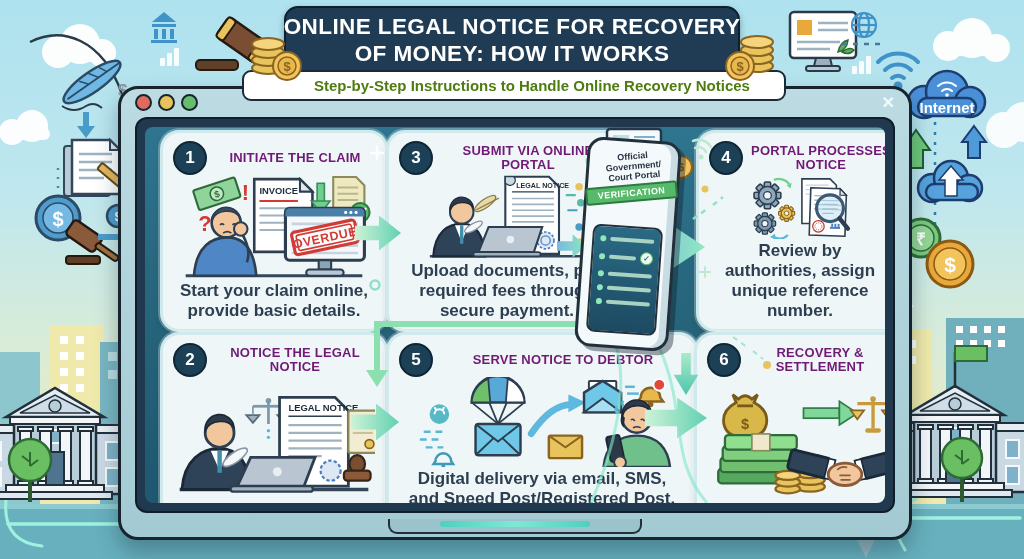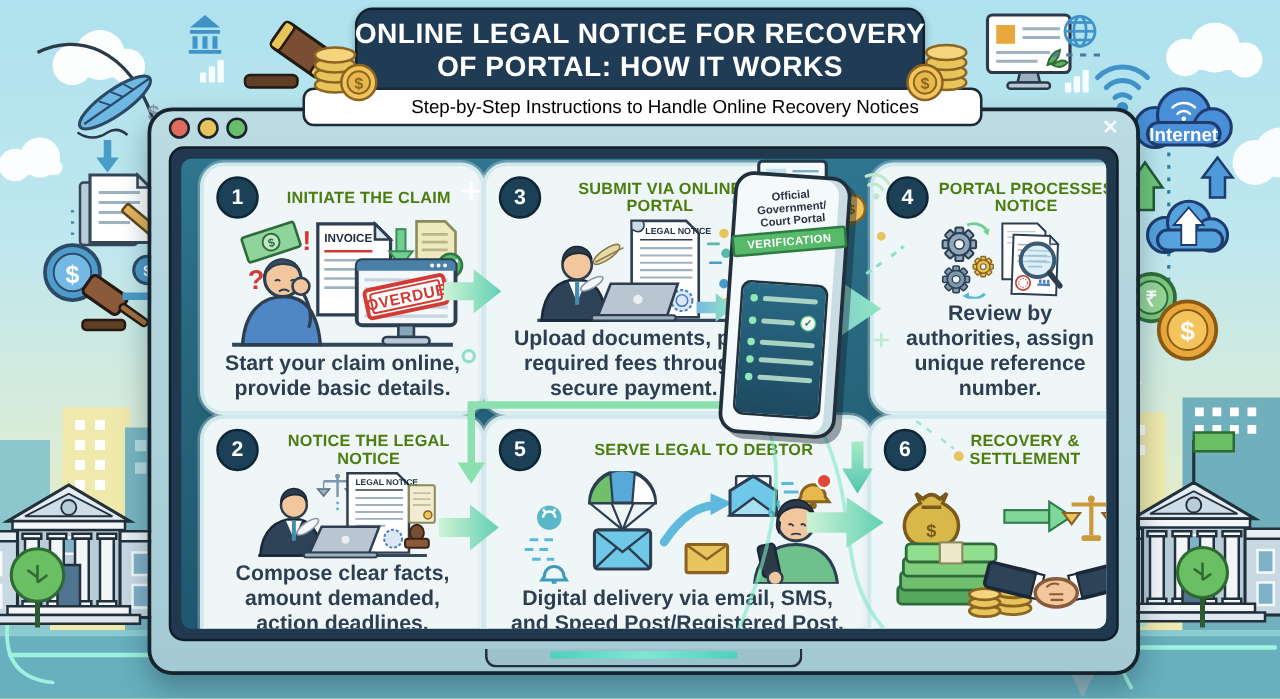--- a/index.html
+++ b/index.html
@@ -10,21 +10,21 @@
   svg{display:block;}
   svg text{font-family:"Liberation Sans",sans-serif;}
 
   
   .title-banner{left:284px;top:6px;width:452px;height:64px;background:#203c55;
     border:2.5px solid #101f2c;border-radius:14px;display:flex;flex-direction:column;
     align-items:center;justify-content:center;z-index:6;box-shadow:0 3px 6px rgba(10,30,40,.35);}
   .title-banner div{color:#fff;font-weight:bold;font-size:22.5px;line-height:1.22;letter-spacing:.4px;white-space:nowrap;}
   .subtitle-banner{left:242px;top:70px;width:540px;height:27px;background:#ffffff;
     border:2px solid #1b2a38;border-radius:9px;display:flex;align-items:center;justify-content:center;z-index:6;}
-  .subtitle-banner div{color:#000000;font-weight:normal;font-size:15px;white-space:nowrap;margin-left:36px;}
+  .subtitle-banner div{color:#4d7c0f;font-weight:bold;font-size:15px;white-space:nowrap;margin-left:36px;}
 
   
   .win{left:118px;top:86px;width:788px;height:448px;background:linear-gradient(180deg,#bcdbe2,#a3cad3);
     border:3px solid #17242e;border-radius:20px;z-index:2;box-shadow:0 12px 22px rgba(20,50,60,.35);}
   .win-top{position:absolute;left:0;top:0;right:0;height:27px;display:flex;align-items:center;padding:0 14px;}
   .dot{width:13px;height:13px;border-radius:50%;border:2px solid #17242e;margin-right:6px;}
   .dot.r{background:#e06a5e;} .dot.y{background:#e8c35c;} .dot.g{background:#66bd6a;}
   .win-close{margin-left:auto;color:#f4fafc;font-weight:bold;font-size:16px;line-height:1;cursor:default;}
   .win-inner{position:absolute;left:14px;right:14px;top:28px;bottom:24px;background:#20394f;
     border:2px solid #101e2a;border-radius:12px;}
@@ -35,21 +35,21 @@
   .win-notch i{position:absolute;left:50%;top:2px;transform:translateX(-50%);width:150px;height:6px;
     border-radius:3px;background:linear-gradient(90deg,#4fd0be,#7fe8d4,#4fd0be);}
 
   
   .panel{position:absolute;background:#eef6f8;border-radius:16px;padding:8px 10px 6px;
     display:flex;flex-direction:column;z-index:2;
     box-shadow:0 0 0 3px #cfe9ec,0 0 0 5px rgba(255,255,255,.28),0 4px 8px rgba(5,25,35,.35);}
   .panel-head{display:flex;align-items:center;gap:8px;min-height:30px;}
   .stepnum{flex:0 0 auto;width:30px;height:30px;border-radius:50%;background:#1c4157;border:2.5px solid #0f2636;
     color:#fff;font-weight:bold;font-size:17px;display:flex;align-items:center;justify-content:center;}
-  .panel-title{flex:1;text-align:center;font-weight:bold;color:#4d7c0f;font-size:13px;line-height:1.08;letter-spacing:.2px;}
+  .panel-title{flex:1;text-align:center;font-weight:bold;color:#701a75;font-size:13px;line-height:1.08;letter-spacing:.2px;}
   .illus{flex:1;position:relative;min-height:0;}
   .illus svg{position:absolute;inset:0;width:100%;height:100%;}
   .caption{text-align:center;color:#2d3e50;font-weight:600;font-size:17px;line-height:1.18;padding:2px 2px 2px;}
 
   
   .arr{position:absolute;z-index:3;filter:drop-shadow(0 1px 1px rgba(0,20,30,.35));}
   .arr-right{clip-path:polygon(0 32%,52% 32%,52% 6%,100% 50%,52% 94%,52% 68%,0 68%);
     background:linear-gradient(90deg,#cdf3d6,#62d0b2);}
   .arr-right.blue{background:linear-gradient(90deg,#7ab8e0,#8fe8c0);}
   .arr-down{clip-path:polygon(33% 0,67% 0,67% 52%,94% 52%,50% 100%,6% 52%,33% 52%);
@@ -690,27 +690,26 @@
                     <ellipse rx="13" ry="4.5" fill="#f4f8fa" stroke="#8a97a4" stroke-width="1.5"></ellipse>
                   </g>
               </g>
               <g>
                 <path d="M58,82 L70,56 H128 L118,82 Z" fill="#b9c6d2" stroke="#2c3e50" stroke-width="2.5"></path>
                 <circle cx="94" cy="69" r="4" fill="#e8eef2"></circle>
                 <rect x="52" y="82" width="74" height="5" rx="2.5" fill="#9fb0bf" stroke="#2c3e50" stroke-width="2"></rect>
               </g>
             </svg>
           </div>
-          <div class="caption">Compose clear facts, amount demanded, action deadlines.</div>
         </div>
 
         <div class="panel" style="left:244px;top:208px;width:286px;height:168px">
           <div class="panel-head">
             <div class="stepnum">5</div>
-            <div class="panel-title">SERVE LEGAL TO DEBTOR</div>
+            <div class="panel-title">SERVE NOTICE TO DEBTOR</div>
           </div>
           <div class="illus">
             <svg viewBox="0 0 266 92" preserveAspectRatio="xMidYMid meet">
               <g stroke="#58b8d8" stroke-width="2.5" stroke-dasharray="7 5">
                 <line x1="12" y1="56" x2="36" y2="56"></line>
                   <line x1="8" y1="64" x2="28" y2="64"></line>
                   <line x1="14" y1="72" x2="32" y2="72"></line>
               </g>
               <g>
                   <circle cx="28" cy="38" r="10" fill="#58b8c8"></circle>
@@ -872,21 +871,21 @@
 
       </div>
     </div>
     <div class="win-notch">
         <i></i>
       </div>
   </div>
 
   <div class="abs title-banner">
     <div>ONLINE LEGAL NOTICE FOR RECOVERY</div>
-    <div>OF PORTAL: HOW IT WORKS</div>
+    <div>OF MONEY: HOW IT WORKS</div>
   </div>
   <div class="abs subtitle-banner">
     <div>Step-by-Step Instructions to Handle Online Recovery Notices</div>
   </div>
 
   <svg class="abs" style="left:0;top:0;z-index:7;pointer-events:none" width="1024" height="120" viewBox="0 0 1024 120">
     <g stroke="#8a6420" stroke-width="2">
       <g fill="#e8c45c">
         <ellipse cx="268" cy="68" rx="16" ry="6"></ellipse>
           <ellipse cx="268" cy="60" rx="16" ry="6"></ellipse>

